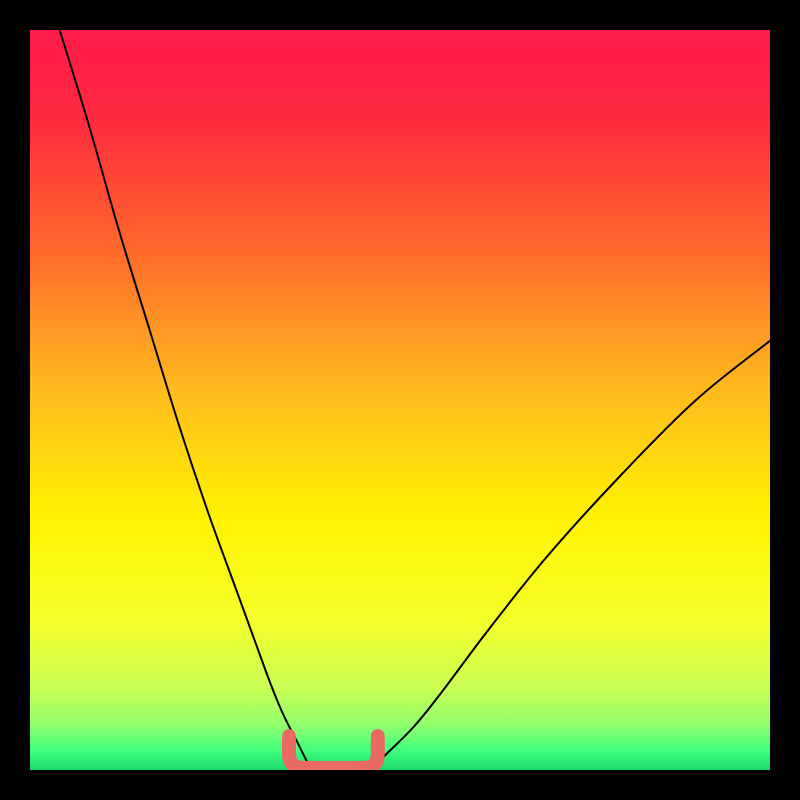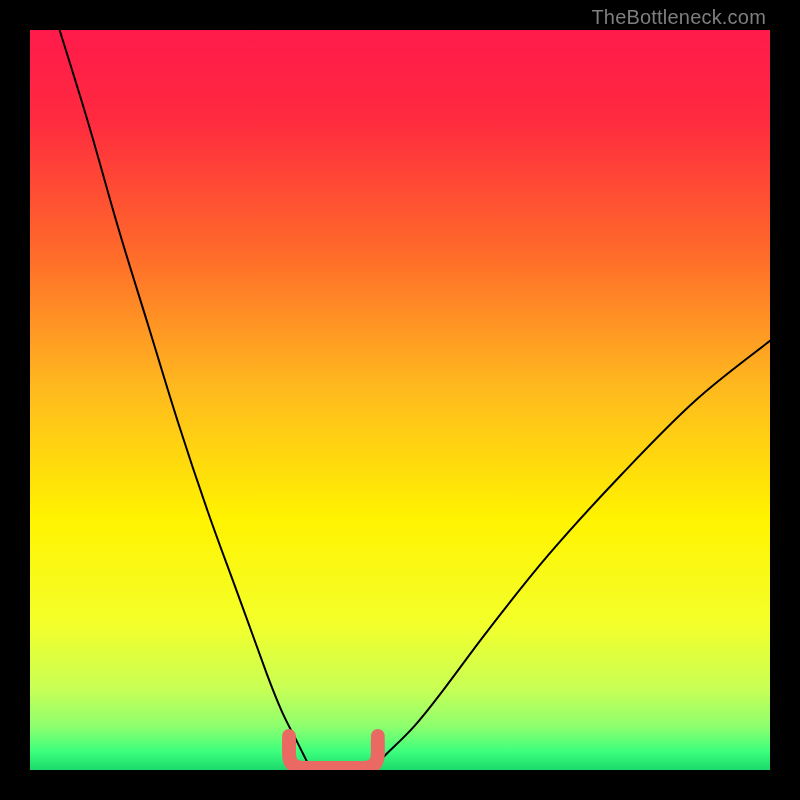--- a/index.html
+++ b/index.html
@@ -71,15 +71,14 @@
       <path id="left-limb" fill="none" stroke-width="2" stroke-linecap="round" d="M 29.6 0 C 34.928000000000004 17.316000000000006, 48.544000000000004 60.23600000000003, 59.2 96.20000000000005 C 69.856 132.16400000000004, 78.14399999999999 163.83600000000007, 88.8 199.80000000000007 C 99.456 235.76400000000007, 107.744 261.368, 118.4 296 C 129.056 330.632, 137.344 358.90000000000003, 148 392.20000000000005 C 158.656 425.50000000000006, 166.944 450.36400000000003, 177.6 481 C 188.256 511.63599999999997, 196.544 533.096, 207.20000000000002 562.4 C 217.85600000000002 591.704, 228.80800000000002 622.4879999999999, 236.8 643.8 C 244.792 665.112, 246.27200000000002 668.8119999999999, 251.60000000000002 680.8 C 256.928 692.788, 262.404 702.408, 266.4 710.4 C 270.39599999999996 718.3919999999999, 271.136 719.8720000000001, 273.8 725.2 C 276.464 730.528, 279.868 737.336, 281.2 740" stroke="#000000"></path>
       <path id="right-limb" fill="none" stroke-width="2" stroke-linecap="round" d="M 340.40000000000003 740 C 343.064 737.336, 347.20799999999997 733.192, 355.2 725.2 C 363.192 717.2080000000001, 374.144 707.5880000000001, 384.8 695.6 C 395.456 683.612, 401.08000000000004 675.916, 414.40000000000003 658.6 C 427.72 641.284, 440.15200000000004 623.376, 458.8 599.4 C 477.448 575.424, 494.024 553.372, 518 525.4 C 541.976 497.428, 565.36 471.972, 592 444 C 618.64 416.028, 639.36 393.976, 666 370 C 692.64 346.024, 726.68 321.456, 740 310.8" stroke="#000000"></path>
       <path id="valley" fill="none" stroke-width="2" stroke-linecap="round" d="M 281.2 740 C 283.864 740, 290.67199999999997 740, 296 740 C 301.32800000000003 740, 305.472 740, 310.8 740 C 316.12800000000004 740, 320.272 740, 325.6 740 C 330.92800000000005 740, 337.73600000000005 740, 340.40000000000003 740" stroke="#000000"></path>
       <path id="bottom-marks" fill="none" stroke-width="14" stroke-linecap="round" stroke-linejoin="round" d="M 259 710 L 259 724 Q 259 738 273 738 L 333.79999999999995 738 Q 347.79999999999995 738 347.79999999999995 724 L 347.79999999999995 710" stroke="#ea6a63"></path>
       <circle id="dot-left" r="7" cx="259" cy="706" fill="#ea6a63"></circle>
       <circle id="dot-right" r="7" cx="347.79999999999995" cy="706" fill="#ea6a63"></circle>
     </svg>
 
   </div>
 
-  <div class="watermark">TheBottleneck.com</div>
 
 </div>
 
 </body></html>

